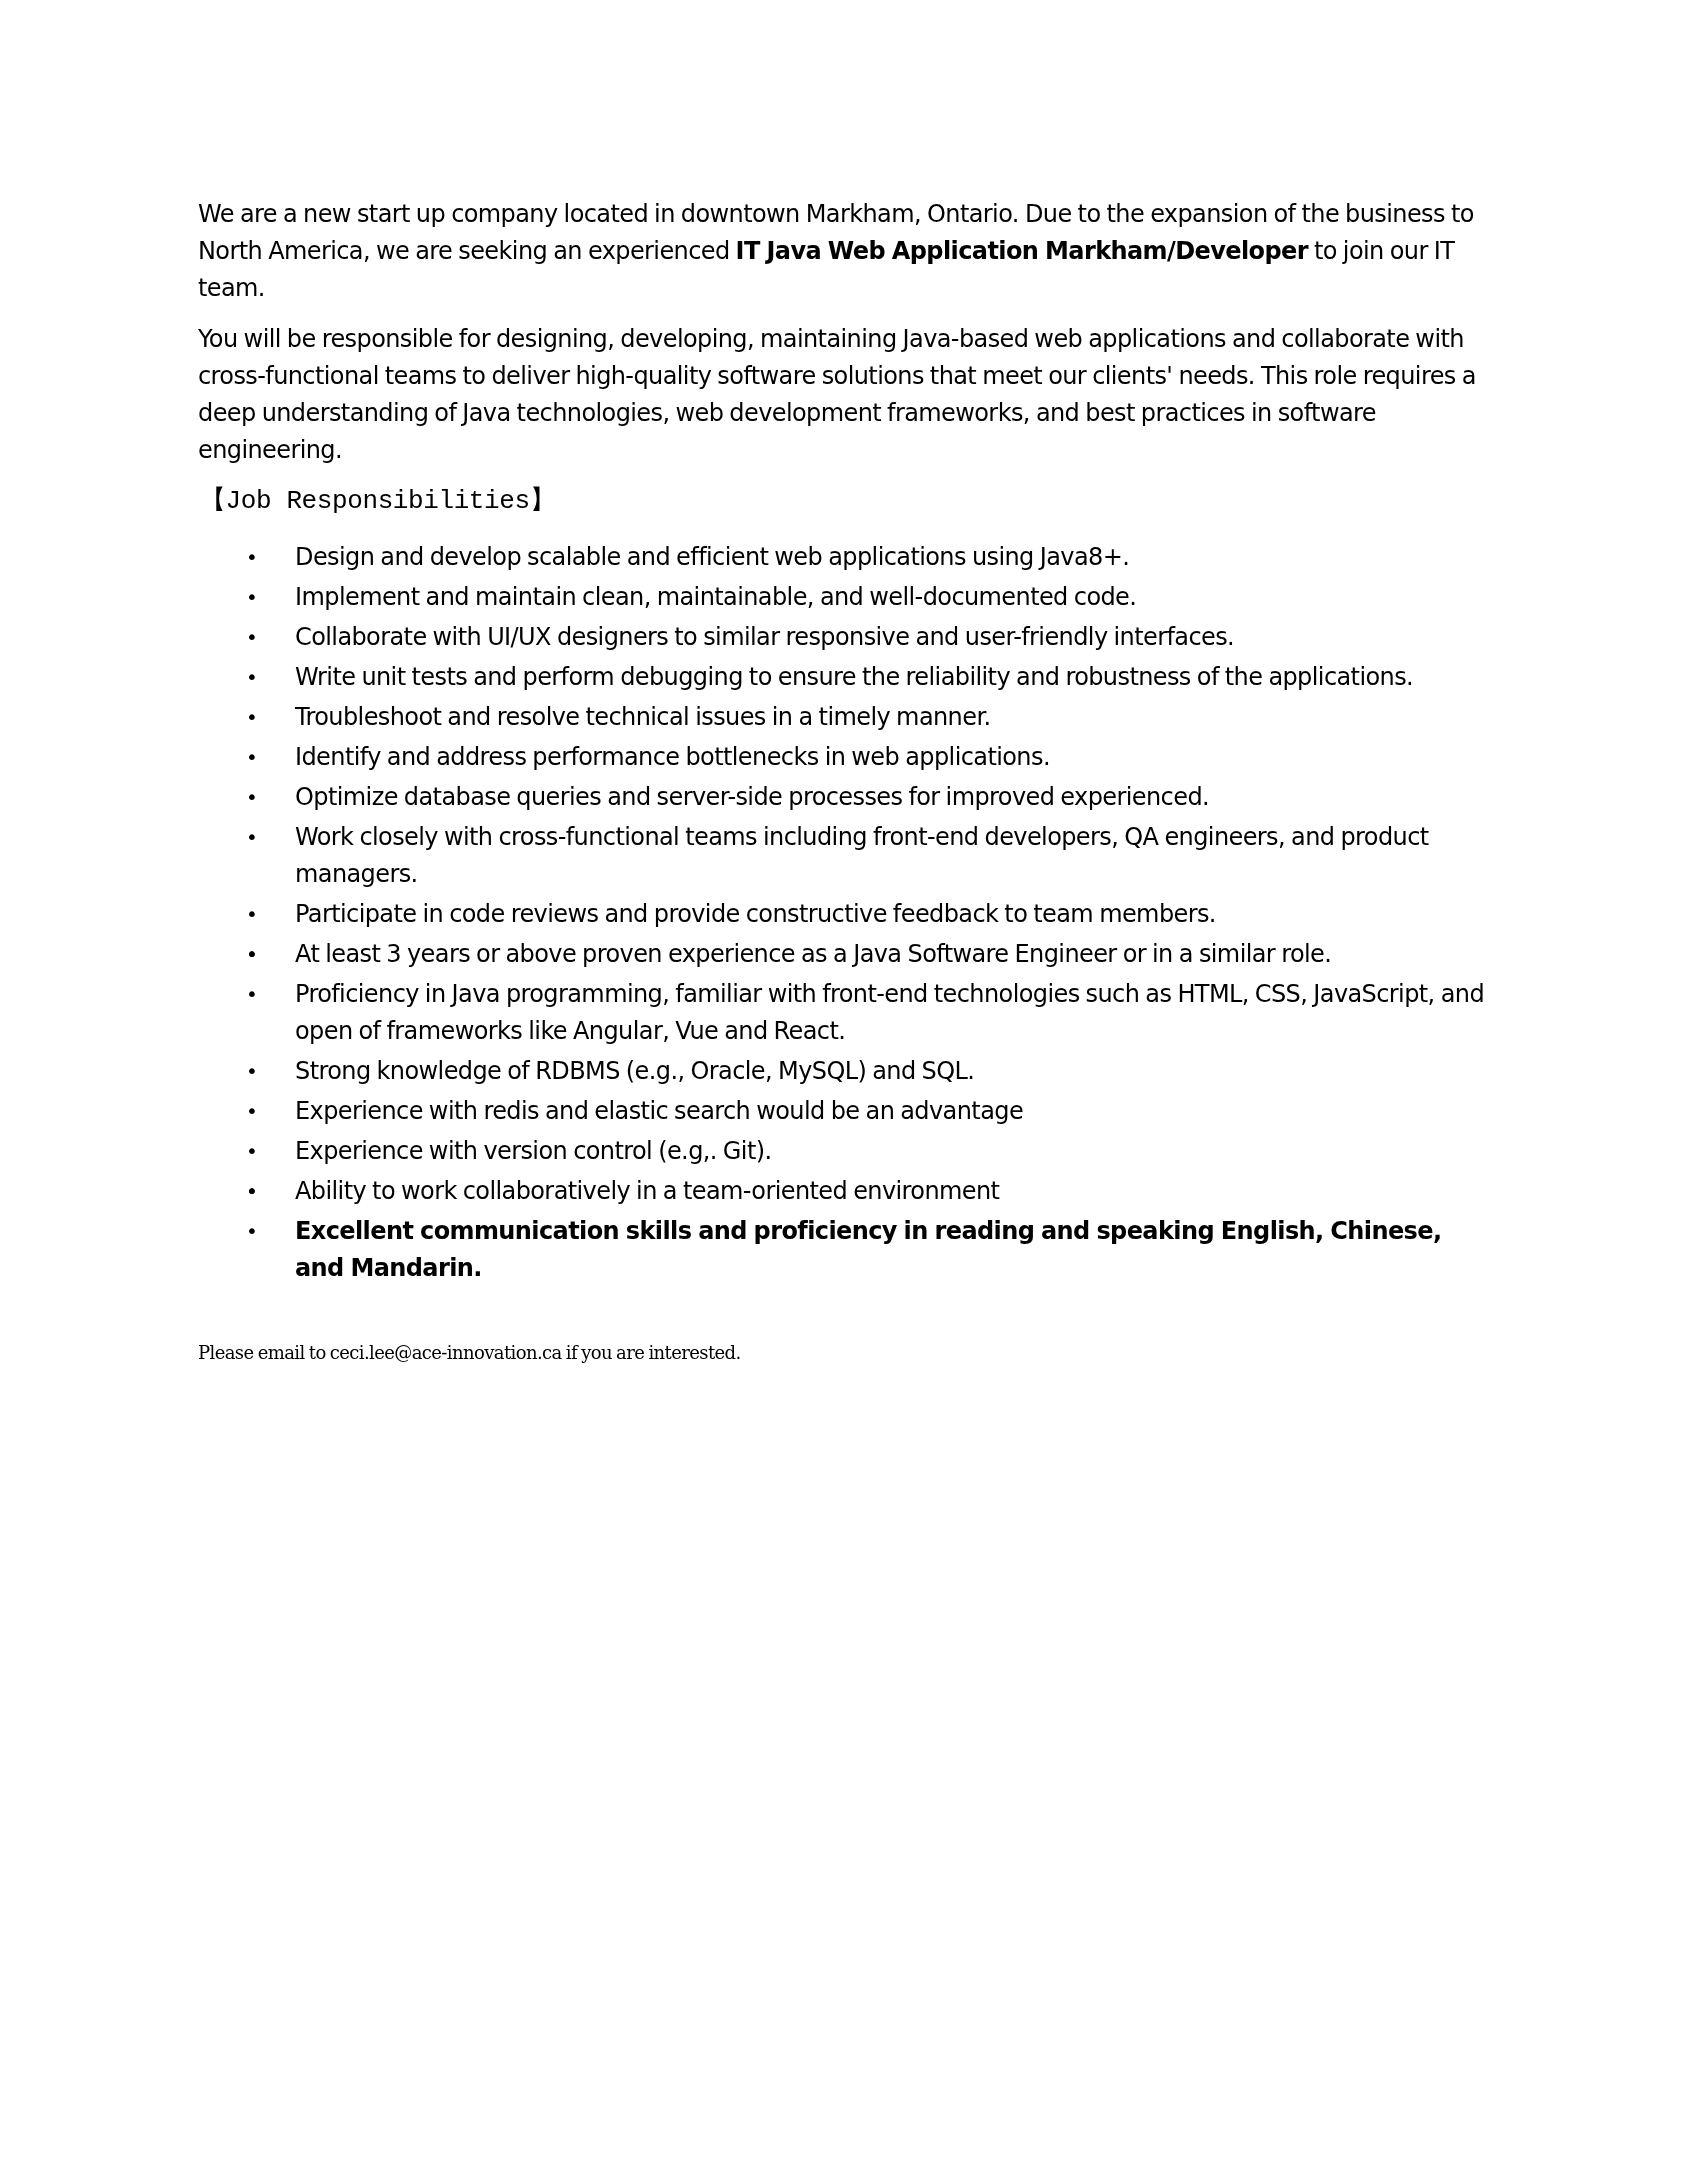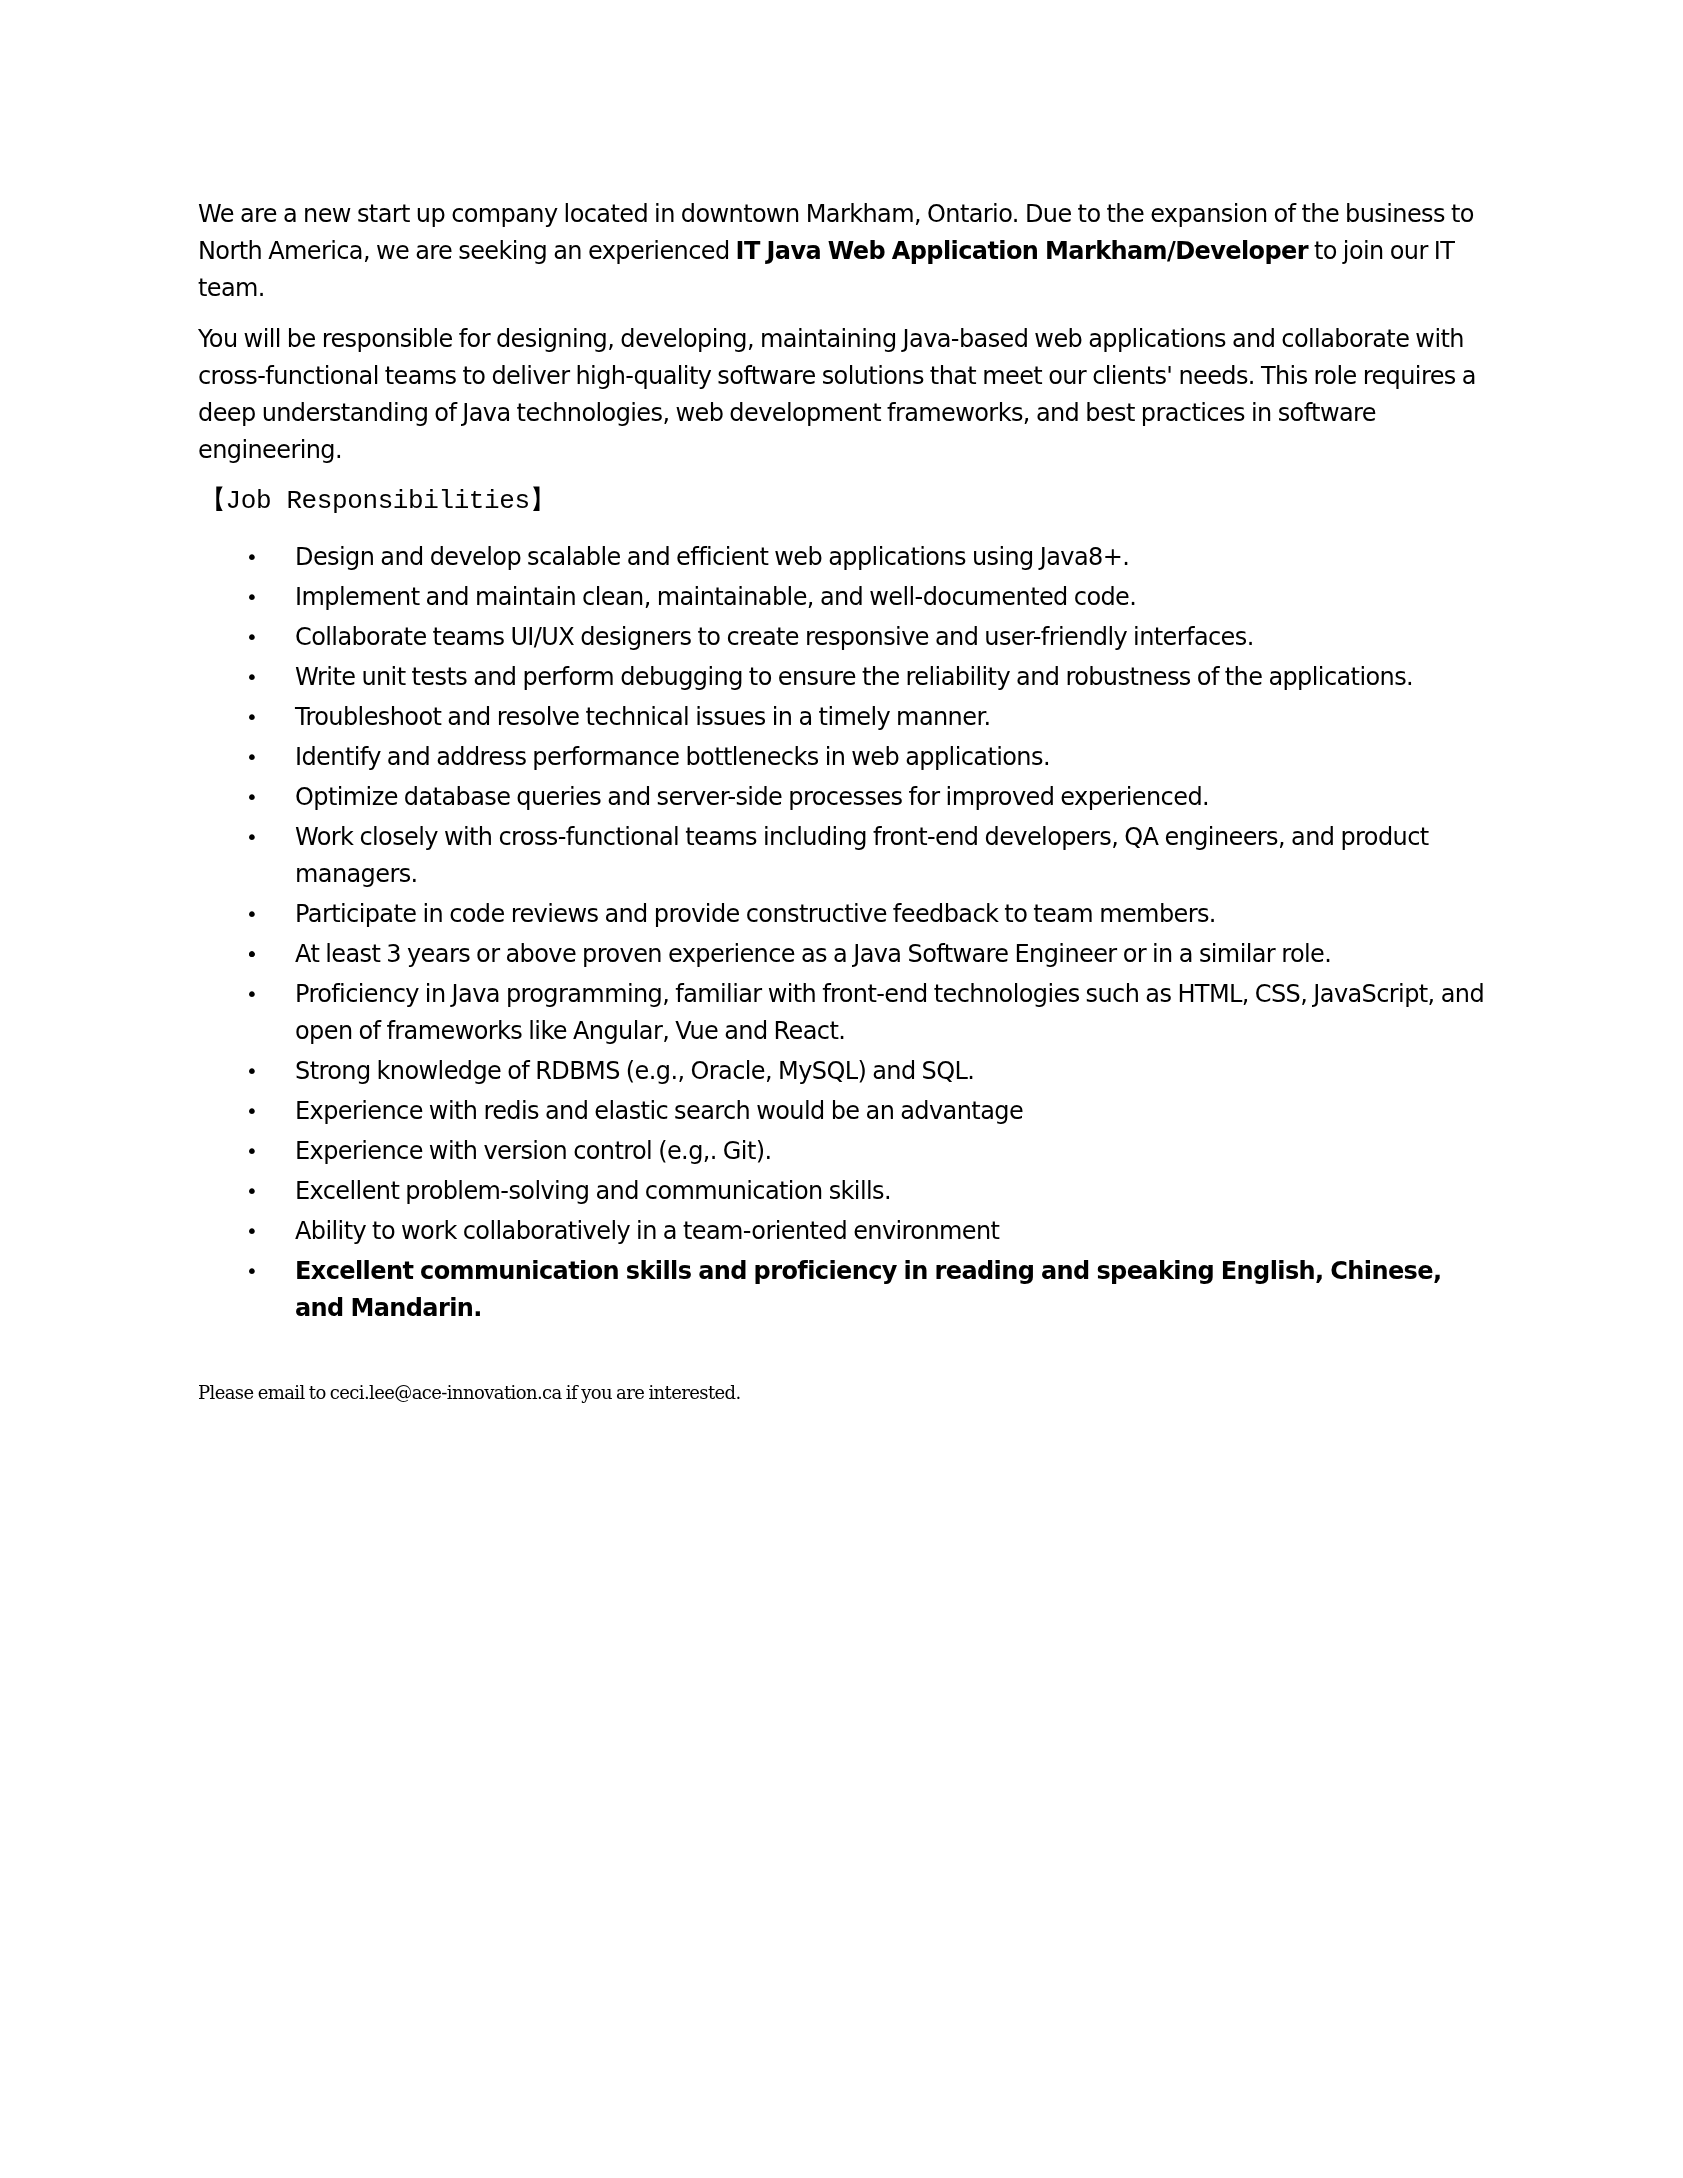--- a/index.html
+++ b/index.html
@@ -85,38 +85,38 @@
 
   <p class="para"><span>We are a new start up company located in downtown Markham, Ontario. Due to the expansion of the business to North America, we are seeking an experienced </span><b>IT Java Web Application Markham/Developer</b><span> to join our IT team.</span></p>
 
   <p class="para">You will be responsible for designing, developing, maintaining Java-based web applications and collaborate with cross-functional teams to deliver high-quality software solutions that meet our clients' needs. This role requires a deep understanding of Java technologies, web development frameworks, and best practices in software engineering.</p>
 
   <div class="heading-resp">【Job Responsibilities】</div>
 
   <ul class="list">
     <li><span class="bullet">•</span><span class="item-text">Design and develop scalable and efficient web applications using Java8+.</span></li>
     <li><span class="bullet">•</span><span class="item-text">Implement and maintain clean, maintainable, and well-documented code.</span></li>
-    <li><span class="bullet">•</span><span class="item-text">Collaborate teams UI/UX designers to create responsive and user-friendly interfaces.</span></li>
+    <li><span class="bullet">•</span><span class="item-text">Collaborate with UI/UX designers to similar responsive and user-friendly interfaces.</span></li>
     <li><span class="bullet">•</span><span class="item-text">Write unit tests and perform debugging to ensure the reliability and robustness of the applications.</span></li>
     <li><span class="bullet">•</span><span class="item-text">Troubleshoot and resolve technical issues in a timely manner.</span></li>
     <li><span class="bullet">•</span><span class="item-text">Identify and address performance bottlenecks in web applications.</span></li>
     <li><span class="bullet">•</span><span class="item-text">Optimize database queries and server-side processes for improved experienced.</span></li>
     <li><span class="bullet">•</span><span class="item-text">Work closely with cross-functional teams including front-end developers, QA engineers, and product managers.</span></li>
     <li><span class="bullet">•</span><span class="item-text">Participate in code reviews and provide constructive feedback to team members.</span></li>
   </ul>
 
 
   <ul class="list">
     <li><span class="bullet">•</span></li>
     <li><span class="bullet">•</span><span class="item-text">At least 3 years or above proven experience as a Java Software Engineer or in a similar role.</span></li>
     <li><span class="bullet">•</span><span class="item-text">Proficiency in Java programming, familiar with front-end technologies such as HTML, CSS, JavaScript, and open of frameworks like Angular, Vue and React.</span></li>
     <li><span class="bullet">•</span><span class="item-text">Strong knowledge of RDBMS (e.g., Oracle, MySQL) and SQL.</span></li>
     <li><span class="bullet">•</span><span class="item-text">Experience with redis and elastic search would be an advantage</span></li>
     <li><span class="bullet">•</span><span class="item-text">Experience with version control (e.g,. Git).</span></li>
-    <li><span class="bullet">•</span><span class="item-text">Excellent problem-solving and communication skills.</span></li>
+    <li><span class="bullet">•</span></li>
     <li><span class="bullet">•</span><span class="item-text">Ability to work collaboratively in a team-oriented environment</span></li>
     <li class="bold"><span class="bullet">•</span><span class="item-text">Excellent communication skills and proficiency in reading and speaking English, Chinese, and Mandarin.</span></li>
   </ul>
 
   <p class="contact"><span>Please email to </span><span>ceci.lee@ace-innovation.ca</span><span> if you are interested.</span></p>
 
 </div>
 
 
 </body></html>

